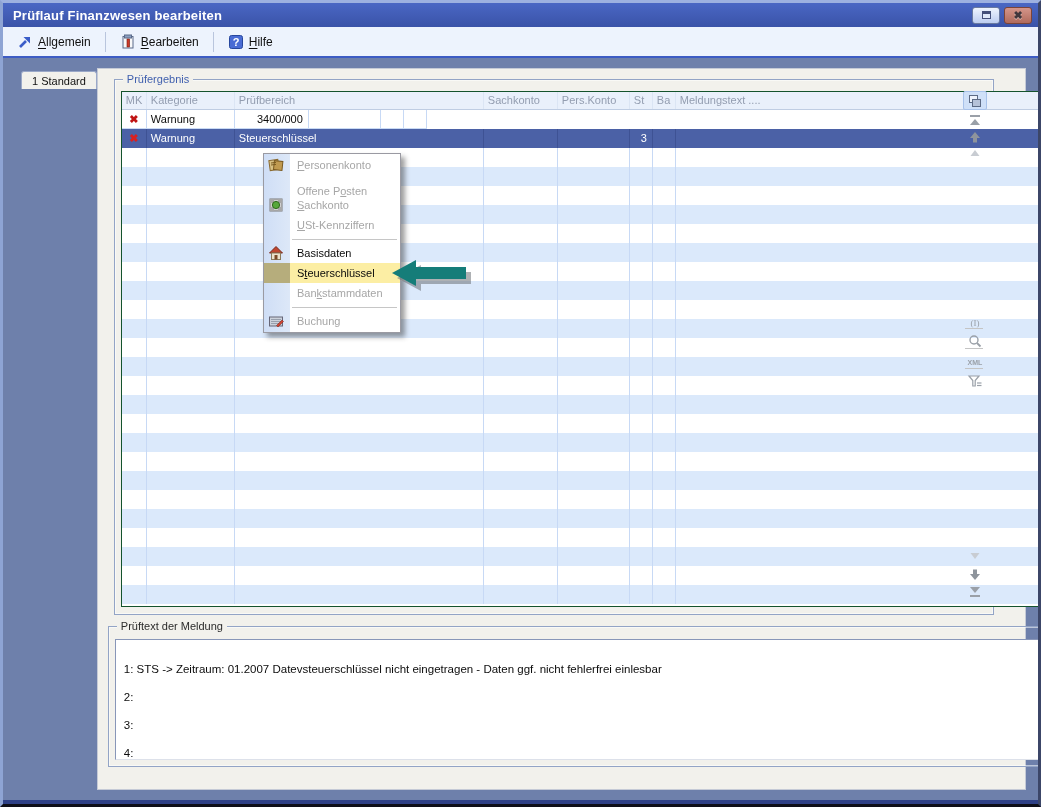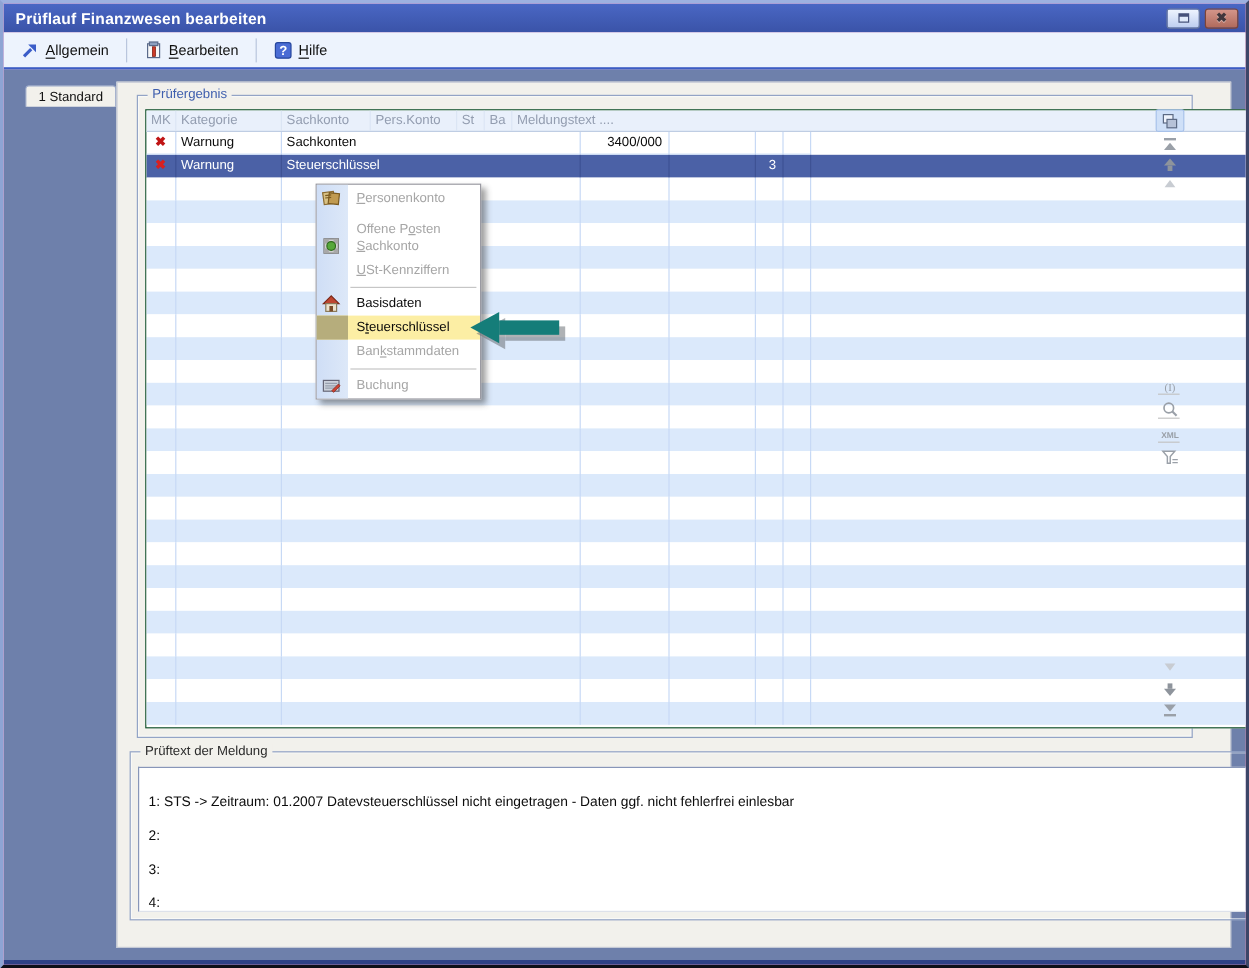--- a/index.html
+++ b/index.html
@@ -153,31 +153,31 @@
     </div>
 
     <div class="page">
 
       <div class="groupbox gb1">
         <span class="gb-label blue">Prüfergebnis</span>
         <div class="tablewrap">
           <div class="thead" id="thead">
               <div class="th" style="width: 25px;">MK</div>
               <div class="th" style="width: 88px;">Kategorie</div>
+              <div class="th" style="width: 249px;">Prüfbereich</div>
               <div class="th" style="width: 74px;">Sachkonto</div>
               <div class="th" style="width: 72px;">Pers.Konto</div>
               <div class="th" style="width: 23px;">St</div>
               <div class="th" style="width: 23px;">Ba</div>
               <div class="th" style="width: auto; flex: 1 1 0%;">Meldungstext ....</div>
             </div>
           <div class="tbody" id="tbody">
               <div class="tr row-line">
                 <div class="td al-center" style="width: 25px;"><span class="mk-x">✖</span></div>
                 <div class="td" style="width: 88px;">Warnung</div>
-                <div class="td" style="width: 249px;">Sachkonten</div>
                 <div class="td al-right" style="width: 74px;">3400/000</div>
                 <div class="td" style="width: 72px;"></div>
                 <div class="td al-right" style="width: 23px;"></div>
                 <div class="td" style="width: 23px;"></div>
               </div>
               <div class="tr selected">
                 <div class="td al-center" style="width: 25px;"><span class="mk-x">✖</span></div>
                 <div class="td" style="width: 88px;">Warnung</div>
                 <div class="td" style="width: 249px;">Steuerschlüssel</div>
                 <div class="td al-right" style="width: 74px;"></div>

